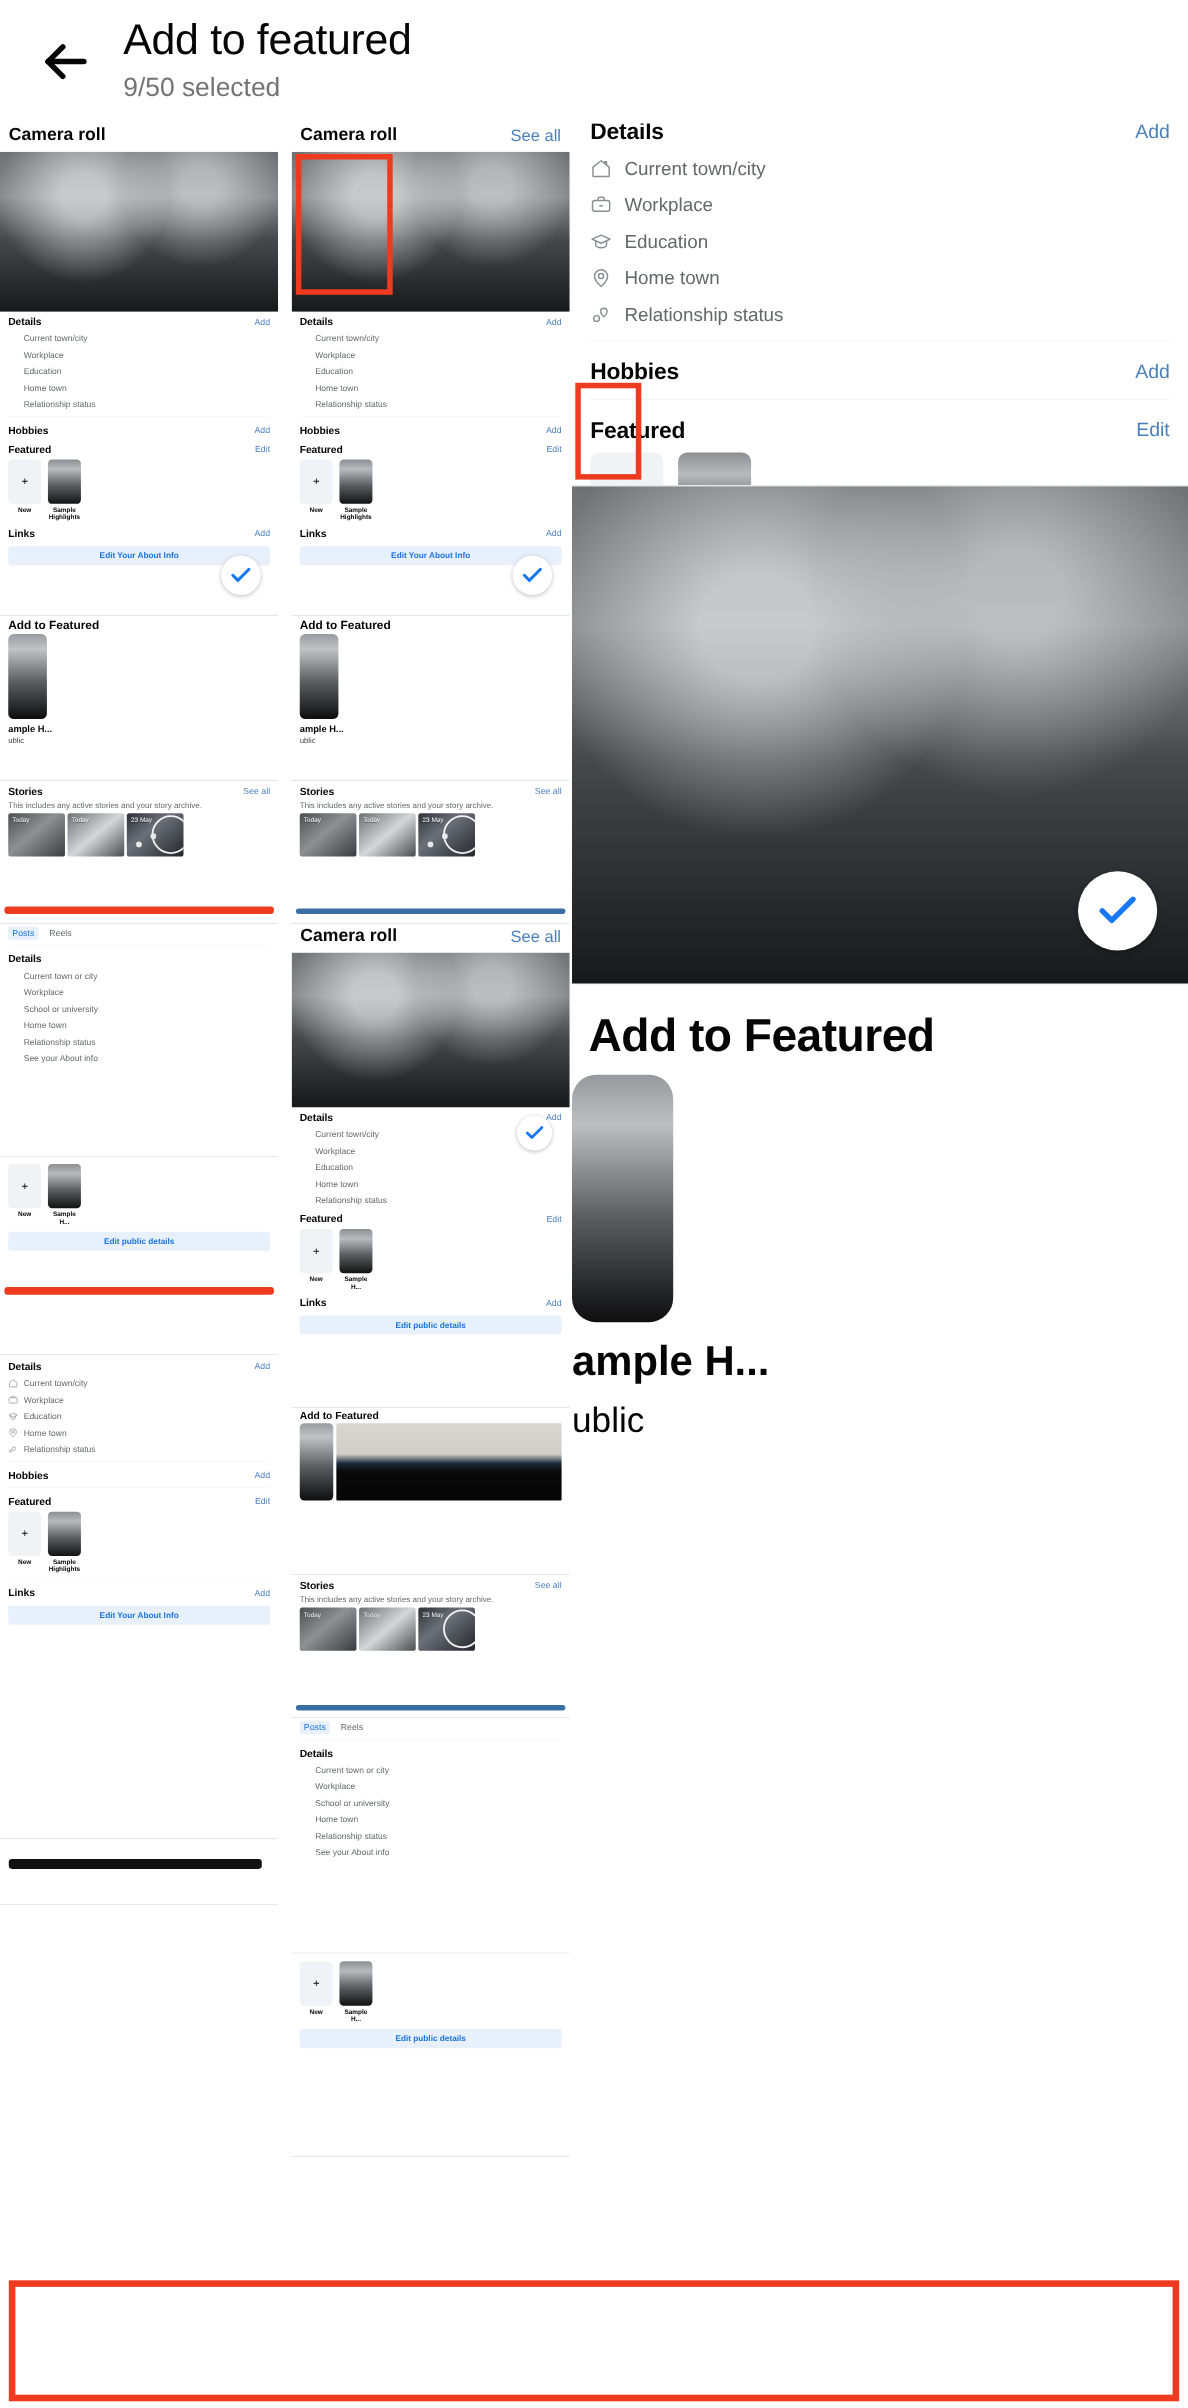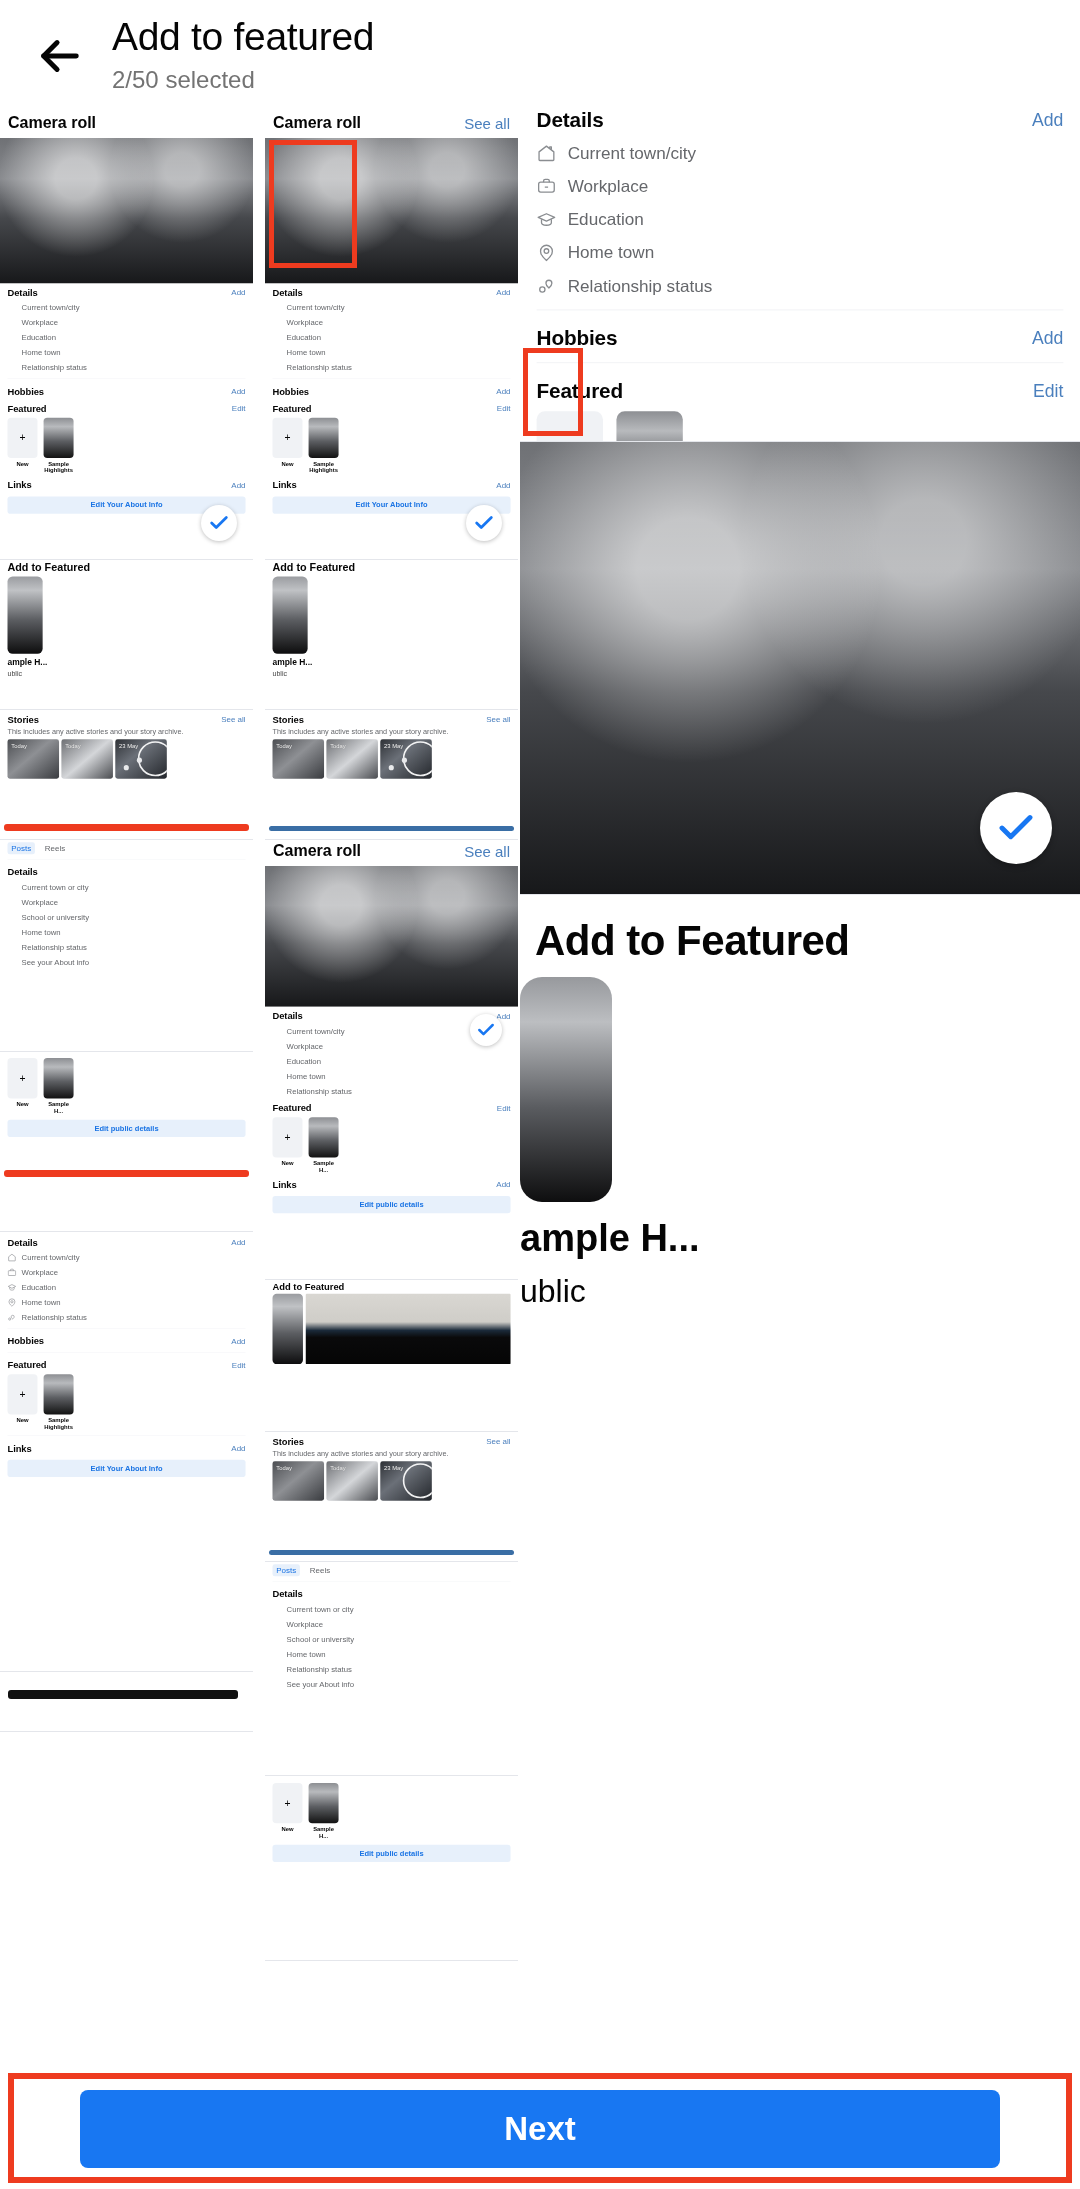--- a/index.html
+++ b/index.html
@@ -196,21 +196,21 @@
   <div class="back-btn">
     <span>
       <svg viewBox="0 0 24 24" fill="none" stroke="#050505" stroke-width="2.6" stroke-linecap="round" stroke-linejoin="round">
         <line x1="21" y1="12" x2="4" y2="12"></line>
         <polyline points="11,5 4,12 11,19"></polyline>
       </svg>
     </span>
   </div>
   <div class="header-texts">
     <div class="header-title">Add to featured</div>
-    <div class="header-sub">2/50 selected</div>
+    <div class="header-sub">9/50 selected</div>
   </div>
 </div>
 
 <div class="grid-area">
 
   <div class="gcol c1">
 
     <div class="cell" style="height:448px;">
       <div class="m-sectionhdr" style="position:absolute;top:0;left:0;width:253px;padding:2px 8px 0 8px;z-index:5;">
         <span style="font-size:16px;font-weight:700;">Camera roll</span>
@@ -725,14 +725,13 @@
       <div class="big-title" style="left:15px;top:22px;">Add to Featured</div>
       <div class="big-card" style="left:0px;top:82px;width:92px;height:225px;"></div>
       <div class="big-cap" style="left:0px;top:322px;">ample H...</div>
       <div class="big-sub" style="left:0px;top:378px;">ublic</div>
     </div>
   </div>
 </div>
 
 <div class="next-wrap">
   <div class="next-outline"></div>
-  <button class="next-btn">Next</button>
 </div>
 
 </body></html>

